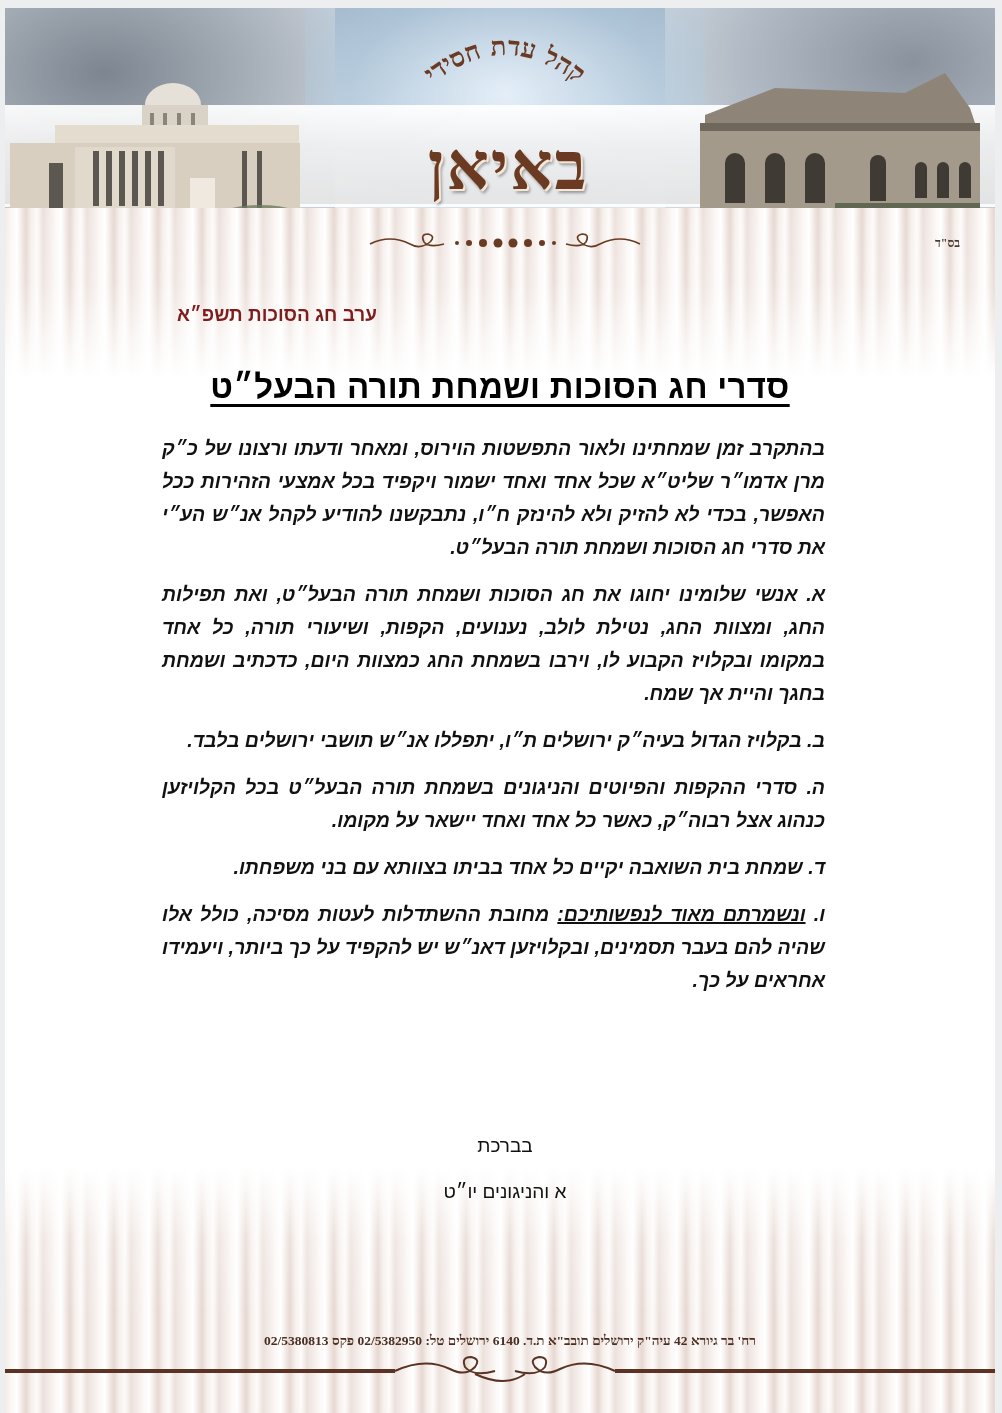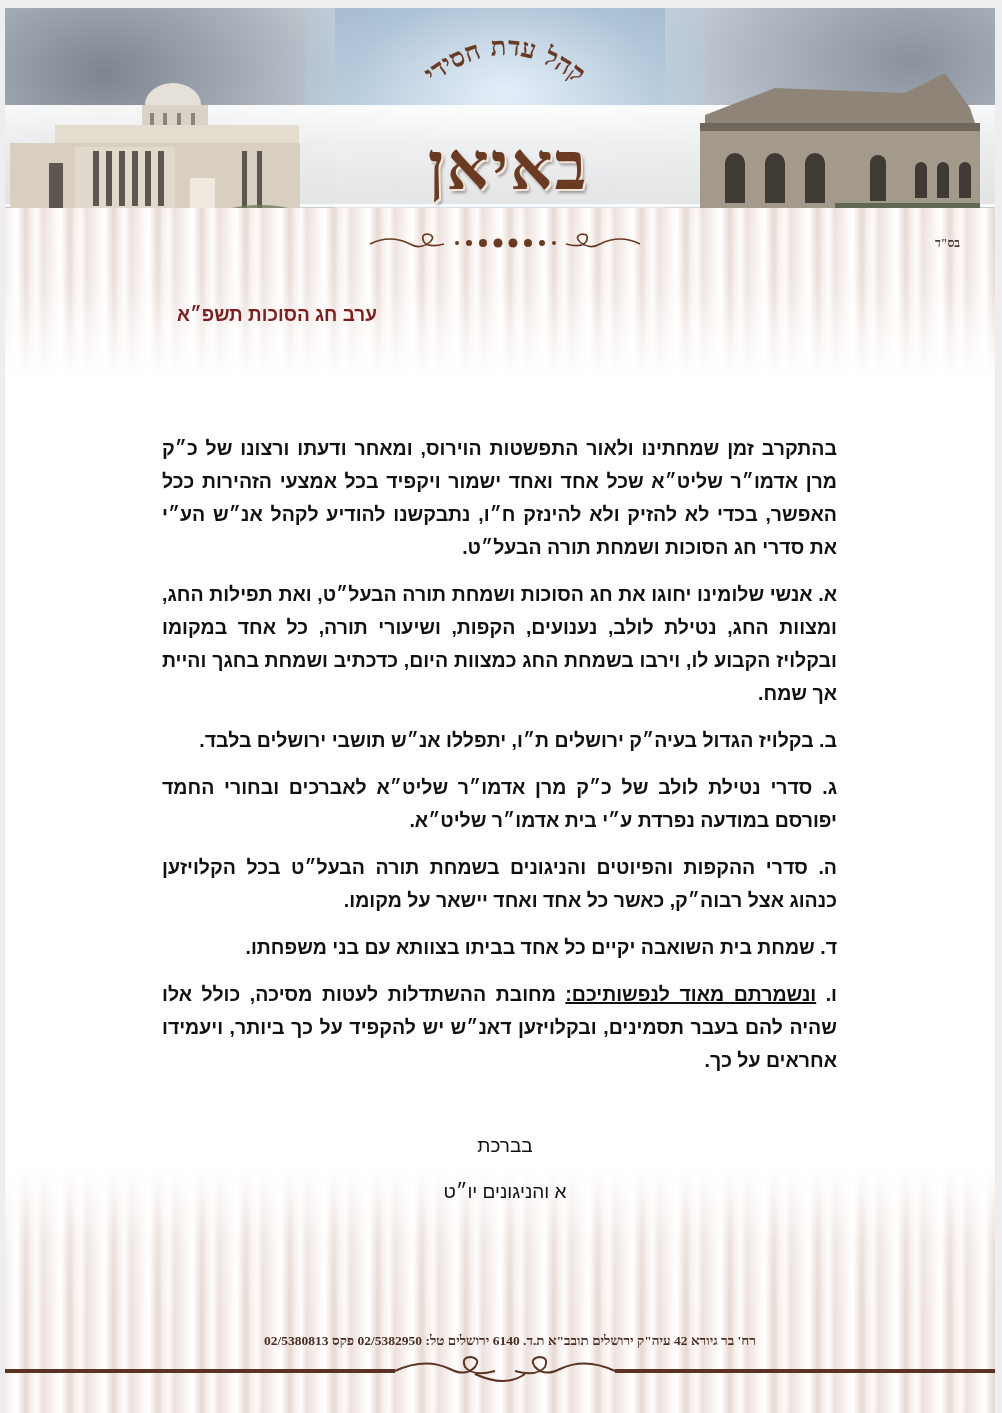--- a/index.html
+++ b/index.html
@@ -83,21 +83,21 @@
       position: absolute; left: 155px; top: 360px; width: 680px; text-align: center;
       direction: rtl; font-family: "Liberation Sans", sans-serif; font-weight: bold;
       font-size: 33px; color: #000; text-decoration: underline; text-decoration-thickness: 3px;
       text-underline-offset: 6px; letter-spacing: 0.3px;
     }
     .body {
       position: absolute; left: 157px; top: 424px; width: 675px; direction: rtl;
       font-family: "Liberation Sans", sans-serif; font-weight: bold; font-size: 19.5px;
       line-height: 33px; color: #111; text-align: justify; text-align-last: right;
     }
-    .body p { margin: 0 0 14px 0; }
+    .body p { margin: 0 12px 14px 0; font-style: italic; }
     .body .u { text-decoration: underline; text-decoration-thickness: 2px; }
     .closing {
       position: absolute; left: 300px; top: 1124px; width: 400px; direction: rtl; text-align: center;
       font-family: "Liberation Sans", sans-serif; font-weight: normal; font-size: 19px; color: #111;
     }
     .closing div { height: 46px; line-height: 28px; }
     
     .footer-text {
       position: absolute; left: 220px; top: 1325px; width: 570px; text-align: center; direction: rtl;
       font-family: "Liberation Serif", serif; font-weight: bold; font-size: 13.5px; color: #4a2e22;
@@ -188,34 +188,31 @@
       <circle cx="177" cy="13" r="3"></circle>
         <circle cx="189" cy="13" r="2"></circle>
     </g>
   </svg>
 
   <div class="bsd">בס"ד</div>
 
   <div class="curtain curtain-bottom"></div>
 
   <div class="date-line">ערב חג הסוכות תשפ״א</div>
+  <div class="title">סדרי חג הסוכות ושמחת תורה הבעל״ט</div>
 
   <div class="body">
     <p>בהתקרב זמן שמחתינו ולאור התפשטות הוירוס, ומאחר ודעתו ורצונו של כ״ק מרן אדמו״ר שליט״א שכל אחד ואחד ישמור ויקפיד בכל אמצעי הזהירות ככל האפשר, בכדי לא להזיק ולא להינזק ח״ו, נתבקשנו להודיע לקהל אנ״ש הע״י את סדרי חג הסוכות ושמחת תורה הבעל״ט.</p>
     <p>
       <span>א.</span>
       <span>אנשי שלומינו יחוגו את חג הסוכות ושמחת תורה הבעל״ט, ואת תפילות החג, ומצוות החג, נטילת לולב, נענועים, הקפות, ושיעורי תורה, כל אחד במקומו ובקלויז הקבוע לו, וירבו בשמחת החג כמצוות היום, כדכתיב ושמחת בחגך והיית אך שמח.</span>
     </p>
     <p>
       <span>ב.</span>
       <span>בקלויז הגדול בעיה״ק ירושלים ת״ו, יתפללו אנ״ש תושבי ירושלים בלבד.</span>
-    </p>
-    <p>
-      <span>ג.</span>
-      <span>סדרי נטילת לולב של כ״ק מרן אדמו״ר שליט״א לאברכים ובחורי החמד יפורסם במודעה נפרדת ע״י בית אדמו״ר שליט״א.</span>
     </p>
     <p>
       <span>ה.</span>
       <span>סדרי ההקפות והפיוטים והניגונים בשמחת תורה הבעל״ט בכל הקלויזען כנהוג אצל רבוה״ק, כאשר כל אחד ואחד יישאר על מקומו.</span>
     </p>
     <p>
       <span>ד.</span>
       <span>שמחת בית השואבה יקיים כל אחד בביתו בצוותא עם בני משפחתו.</span>
     </p>
     <p>

